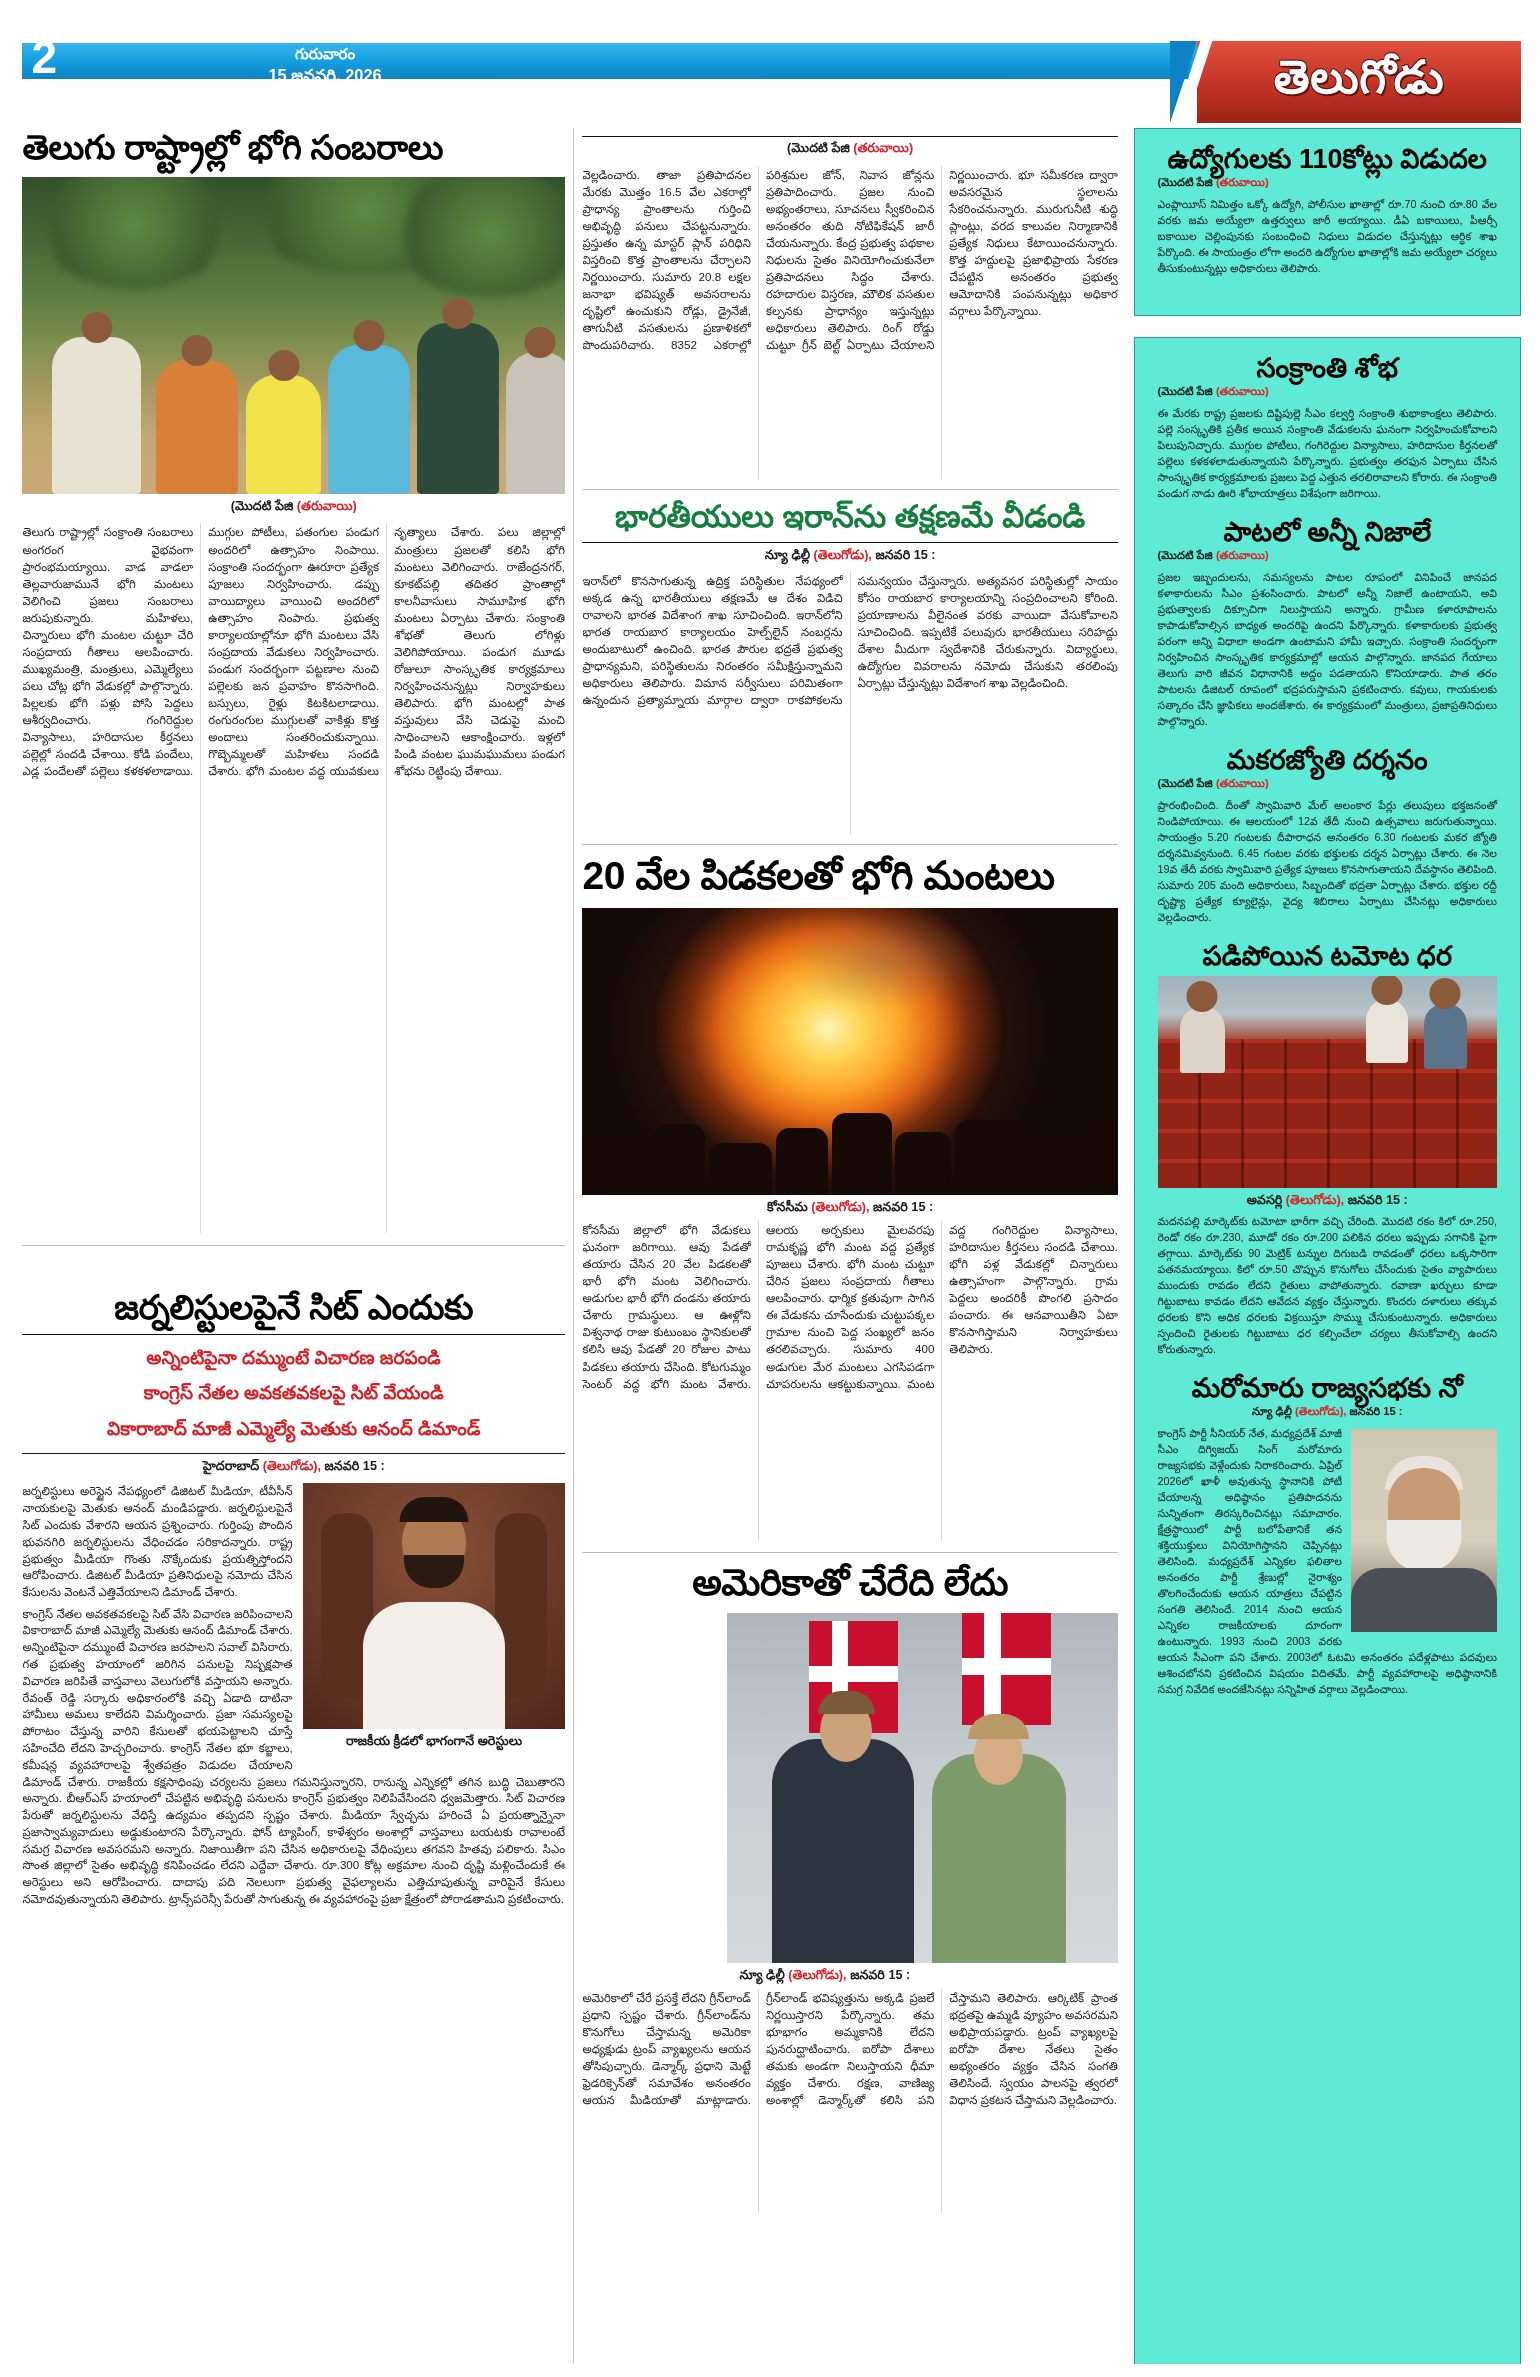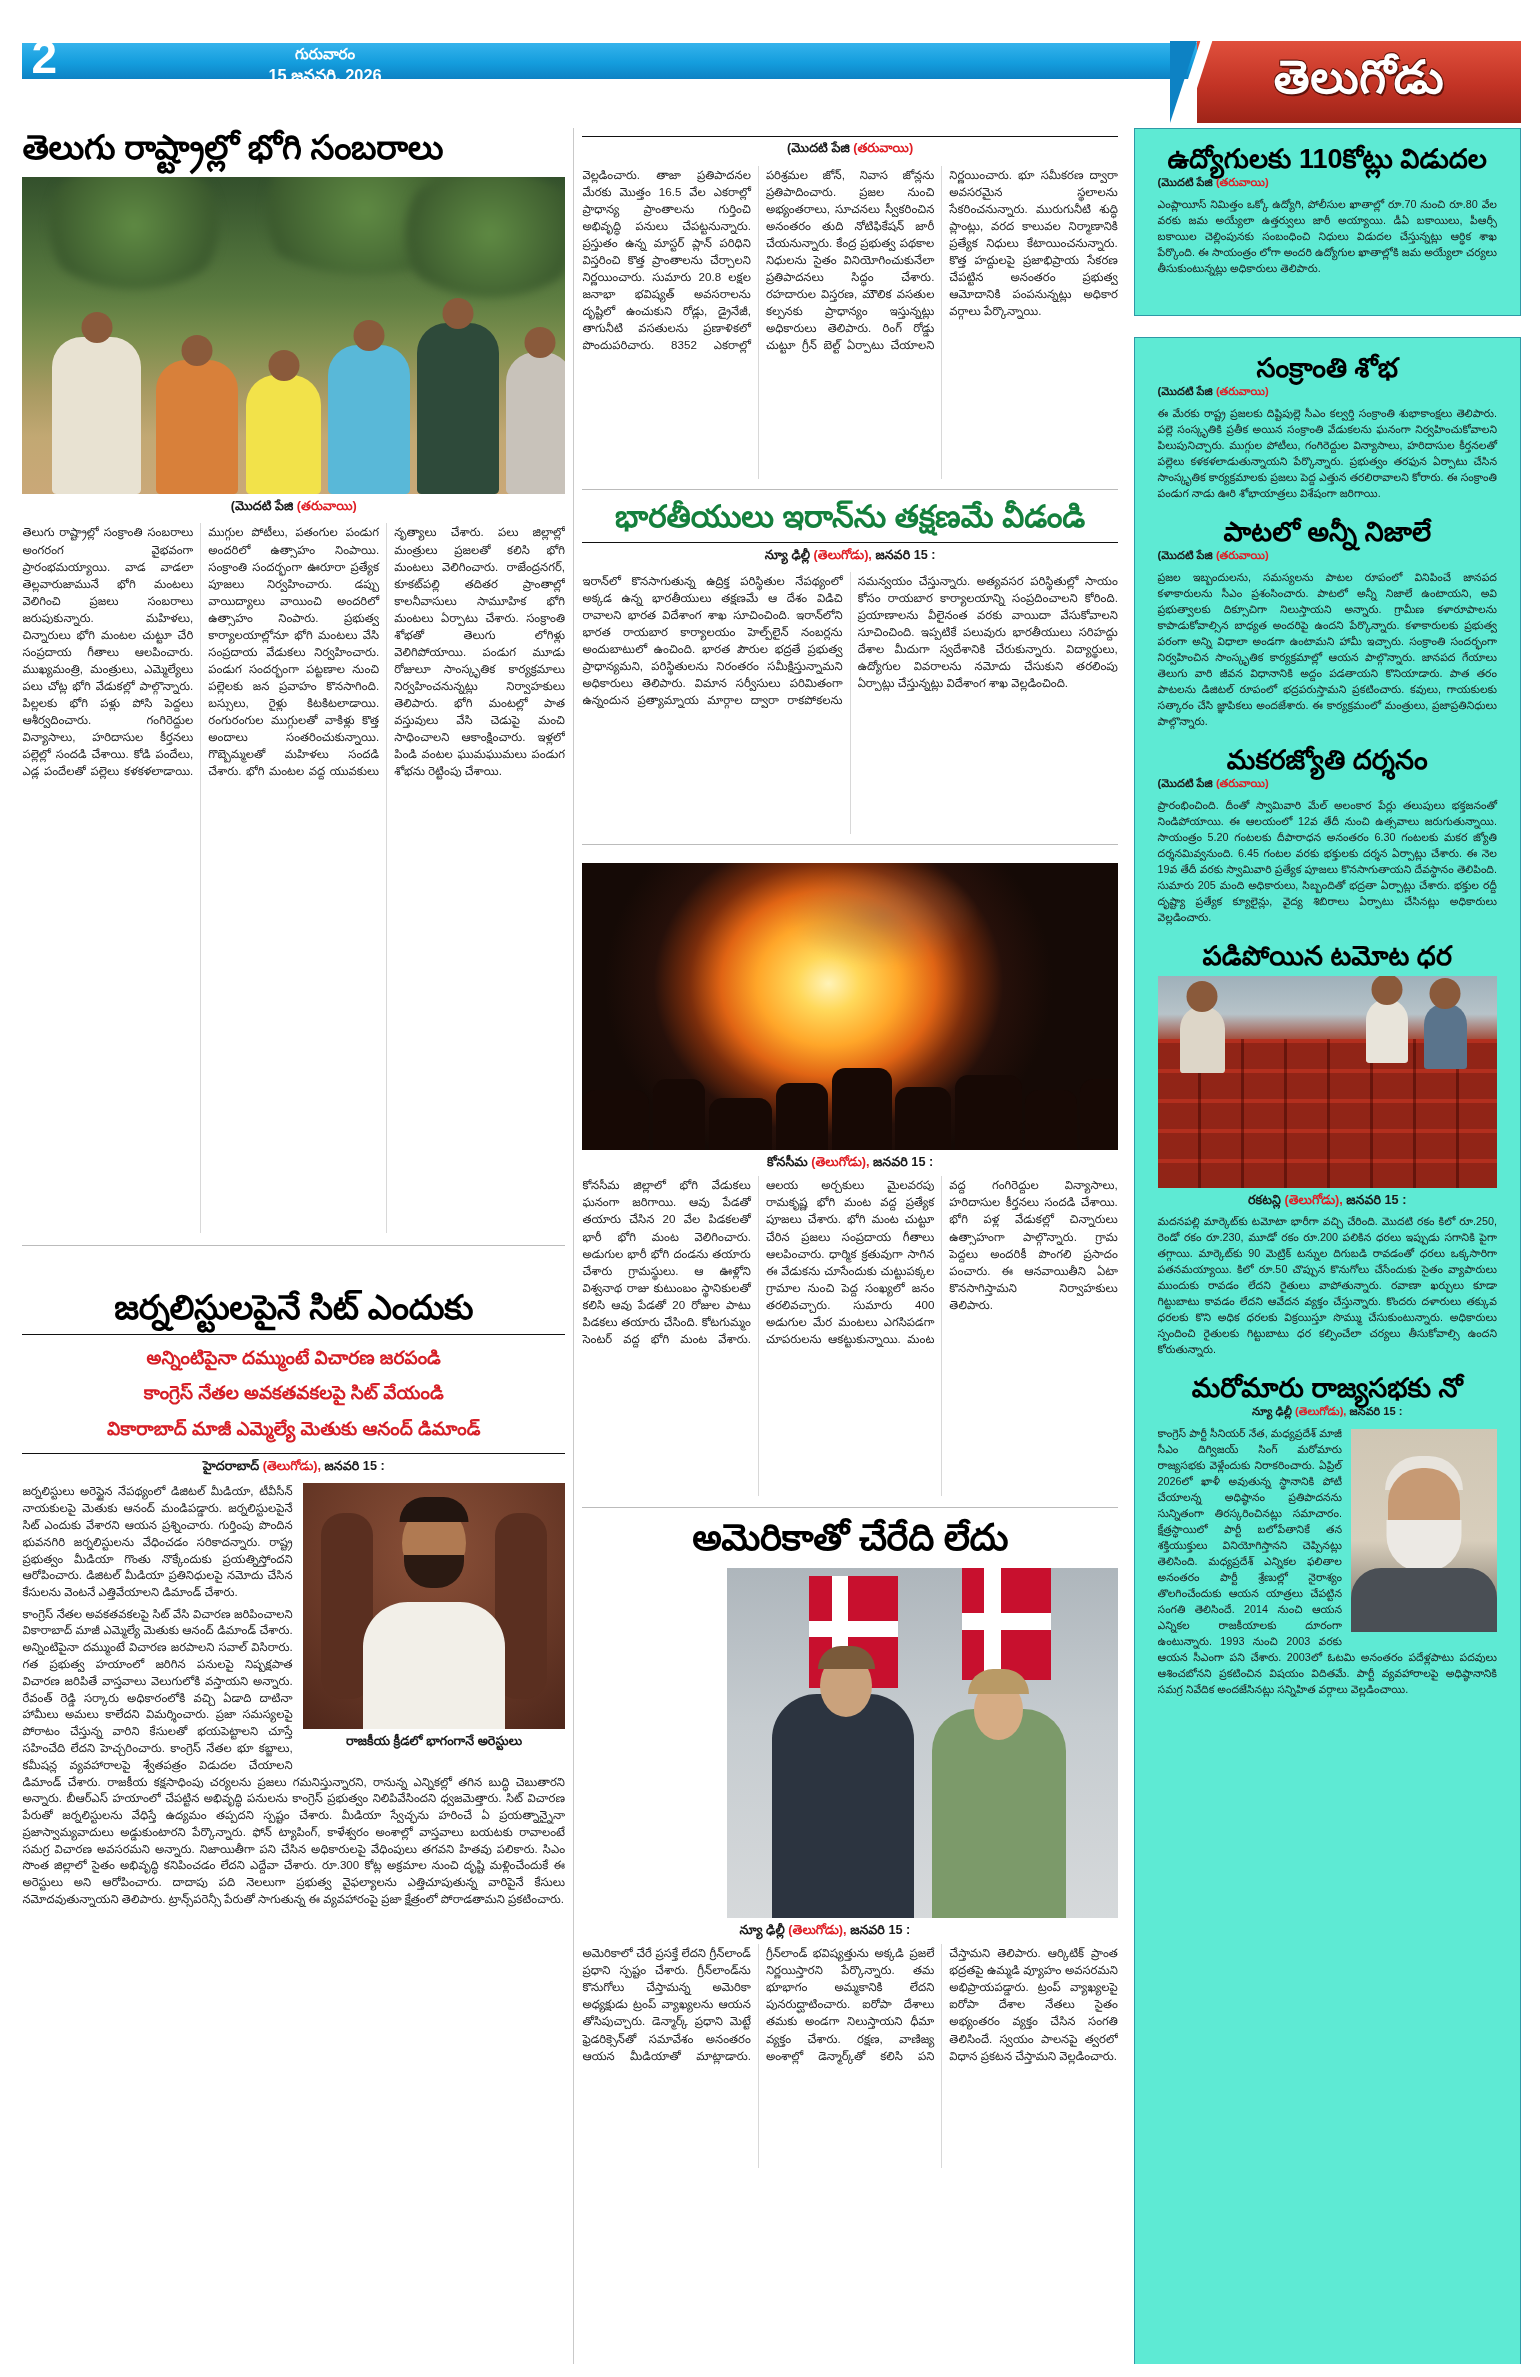--- a/index.html
+++ b/index.html
@@ -178,20 +178,21 @@
         <div class="rule"></div>
         <div class="byline-center">
           <span>న్యూ ఢిల్లీ</span>
           <span class="byline-red">(తెలుగోడు),</span>
           <span>జనవరి 15 :</span>
         </div>
         <div class="body-2col" style="height:262px; overflow:hidden;">ఇరాన్‌లో కొనసాగుతున్న ఉద్రిక్త పరిస్థితుల నేపథ్యంలో అక్కడ ఉన్న భారతీయులు తక్షణమే ఆ దేశం విడిచి రావాలని భారత విదేశాంగ శాఖ సూచించింది. ఇరాన్‌లోని భారత రాయబార కార్యాలయం హెల్ప్‌లైన్ నంబర్లను అందుబాటులో ఉంచింది. భారత పౌరుల భద్రతే ప్రభుత్వ ప్రాధాన్యమని, పరిస్థితులను నిరంతరం సమీక్షిస్తున్నామని అధికారులు తెలిపారు. విమాన సర్వీసులు పరిమితంగా ఉన్నందున ప్రత్యామ్నాయ మార్గాల ద్వారా రాకపోకలను సమన్వయం చేస్తున్నారు. అత్యవసర పరిస్థితుల్లో సాయం కోసం రాయబార కార్యాలయాన్ని సంప్రదించాలని కోరింది. ప్రయాణాలను వీలైనంత వరకు వాయిదా వేసుకోవాలని సూచించింది. ఇప్పటికే పలువురు భారతీయులు సరిహద్దు దేశాల మీదుగా స్వదేశానికి చేరుకున్నారు. విద్యార్థులు, ఉద్యోగుల వివరాలను నమోదు చేసుకుని తరలింపు ఏర్పాట్లు చేస్తున్నట్లు విదేశాంగ శాఖ వెల్లడించింది.</div>
       </div>
 
       <div style="margin-top:10.4px; border-top:0.7px solid #bbb; padding-top:9px;">
+        <div class="headline-xl" style="font-size:39px;">20 వేల పిడకలతో భోగి మంటలు</div>
         <div class="ph ph-bonfire" style="margin-top:9px;">
           <div class="smoke"></div>
           <div class="sil" style="left:0; width:67px; height:60px;"></div>
           <div class="sil" style="left:71px; width:52px; height:71px;"></div>
           <div class="sil" style="left:127px; width:63px; height:52px;"></div>
           <div class="sil" style="left:194px; width:52px; height:67px;"></div>
           <div class="sil" style="left:250px; width:60px; height:82px;"></div>
           <div class="sil" style="left:313px; width:56px; height:63px;"></div>
           <div class="sil" style="left:373px; width:67px; height:75px;"></div>
           <div class="sil" style="left:443px; width:52px; height:60px;"></div>
@@ -271,21 +272,21 @@
 
         <div class="side-article">
           <div class="headline-side">పడిపోయిన టమోట ధర</div>
           <div class="ph ph-tomato" style="margin-top:4.5px;">
             <div class="crates"></div>
             <div class="fig" style="left:22.4px; top:30px; width:45px; height:67px; background:#ddd6c8;"></div>
             <div class="fig" style="right:89px; top:22.4px; width:42px; height:64px; background:#e8e4da;"></div>
             <div class="fig" style="right:30px; top:27px; width:43px; height:66px; background:#5a748c;"></div>
           </div>
           <div class="caption">
-            <span>రకటన్లి</span>
+            <span>అవసర్లి</span>
             <span class="byline-red">(తెలుగోడు),</span>
             <span>జనవరి 15 :</span>
           </div>
           <div class="side-body">మదనపల్లి మార్కెట్‌కు టమోటా భారీగా వచ్చి చేరింది. మొదటి రకం కిలో రూ.250, రెండో రకం రూ.230, మూడో రకం రూ.200 పలికిన ధరలు ఇప్పుడు సగానికి పైగా తగ్గాయి. మార్కెట్‌కు 90 మెట్రిక్ టన్నుల దిగుబడి రావడంతో ధరలు ఒక్కసారిగా పతనమయ్యాయి. కిలో రూ.50 చొప్పున కొనుగోలు చేసేందుకు సైతం వ్యాపారులు ముందుకు రావడం లేదని రైతులు వాపోతున్నారు. రవాణా ఖర్చులు కూడా గిట్టుబాటు కావడం లేదని ఆవేదన వ్యక్తం చేస్తున్నారు. కొందరు దళారులు తక్కువ ధరలకు కొని అధిక ధరలకు విక్రయిస్తూ సొమ్ము చేసుకుంటున్నారు. అధికారులు స్పందించి రైతులకు గిట్టుబాటు ధర కల్పించేలా చర్యలు తీసుకోవాల్సి ఉందని కోరుతున్నారు.</div>
         </div>
 
         <div class="side-article">
           <div class="headline-side">మరోమారు రాజ్యసభకు నో</div>
           <div class="side-byline" style="text-align:center;">
             <span>న్యూ ఢిల్లీ</span>

